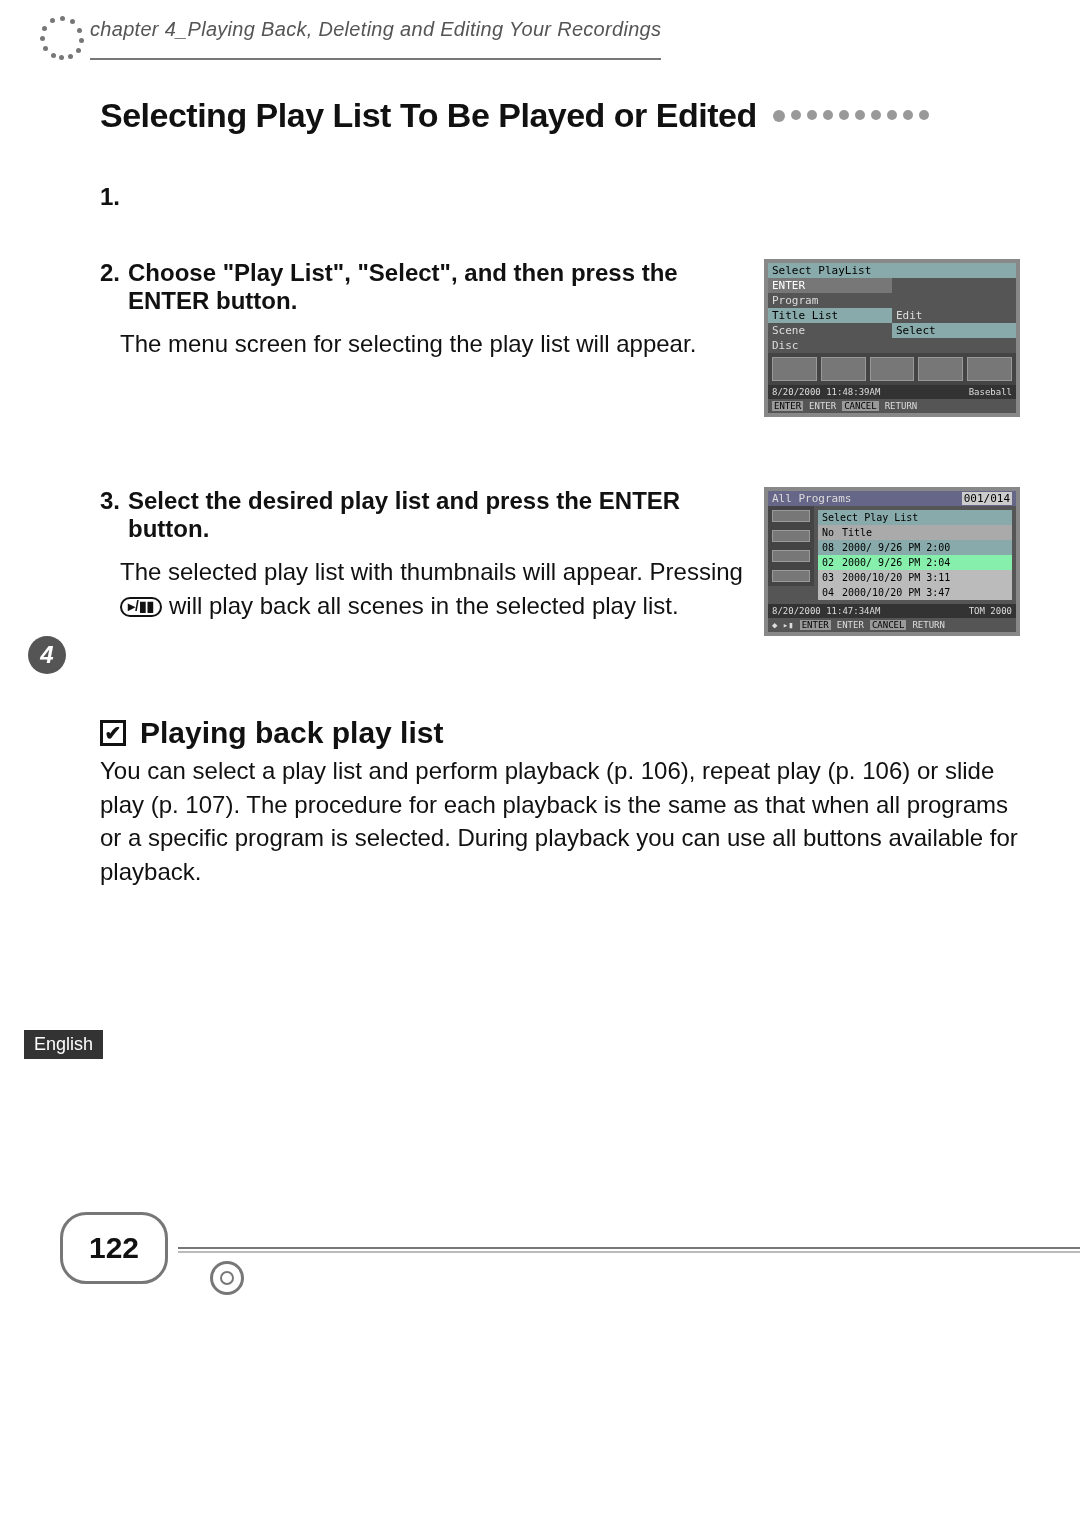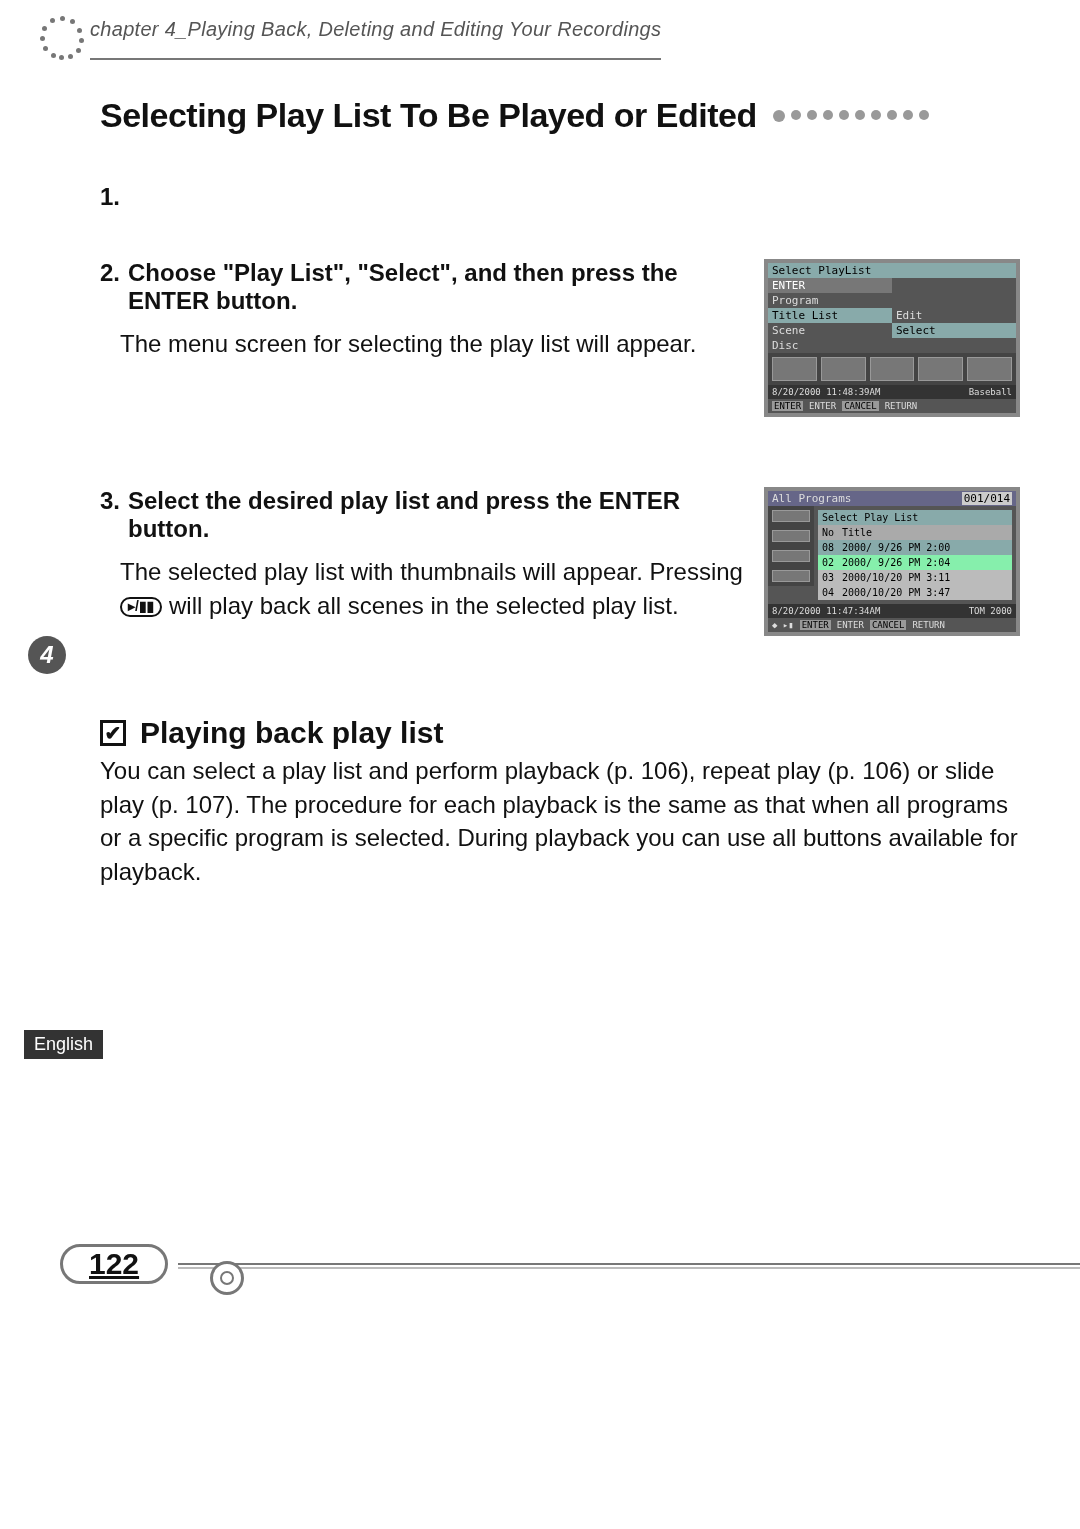--- a/index.html
+++ b/index.html
@@ -41,21 +41,21 @@
   .subhead { font-size: 30px; display: flex; align-items: center; margin-top: 80px; margin-left: 0; }
   .subhead .check { width: 26px; height: 26px; border: 3px solid #111; margin-right: 14px; display:inline-flex; align-items:center; justify-content:center; font-size:20px; font-weight:bold; }
   .subpara { font-size: 24px; line-height: 1.4; margin-top: 4px; }
 
   
   .chapter-tab { position: absolute; left: 28px; top: 636px; width: 38px; height: 38px; background: #555; border-radius: 50%; color: #fff; display:flex; align-items:center; justify-content:center; font-weight:bold; font-style:italic; font-size:24px; }
 
   
   .lang-tag { position: absolute; left: 24px; bottom: 470px; background:#333; color:#fff; font-size:18px; padding:4px 10px; }
   .footer { position: absolute; left: 60px; right: 0; bottom: 245px; display:flex; align-items:center; }
-  .page-num-pill { border: 3px solid #777; border-radius: 26px; padding: 0 26px; font-size: 30px; font-weight: 900; text-decoration: underline; }
+  .page-num-pill { border: 3px solid #777; border-radius: 26px; padding: 16px 26px; font-size: 30px; font-weight: 900; }
   .footer-line { flex:1; height:10px; margin-left: 10px; position:relative; }
   .footer-line::before { content:""; position:absolute; left:0; right:0; top:4px; height:2px; background:#777;}
   .footer-line::after  { content:""; position:absolute; left:0; right:0; top:8px; height:2px; background:#bbb;}
   .footer-disc { width:34px; height:34px; border:3px solid #777; border-radius:50%; position:absolute; left:210px; bottom:234px; background:#fff; display:flex; align-items:center; justify-content:center;}
   .footer-disc::after{content:"";width:10px;height:10px;border:2px solid #777;border-radius:50%;}
   .footer-disc2 { left:230px; z-index:-1; opacity:.6;}
 </style>
 </head>
 <body>
 

